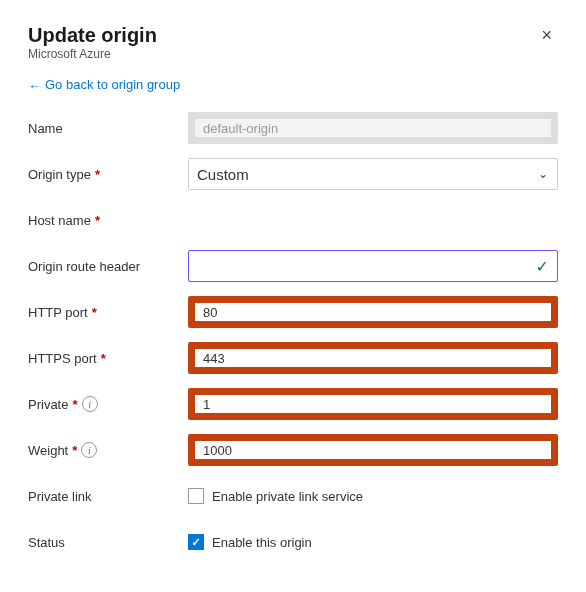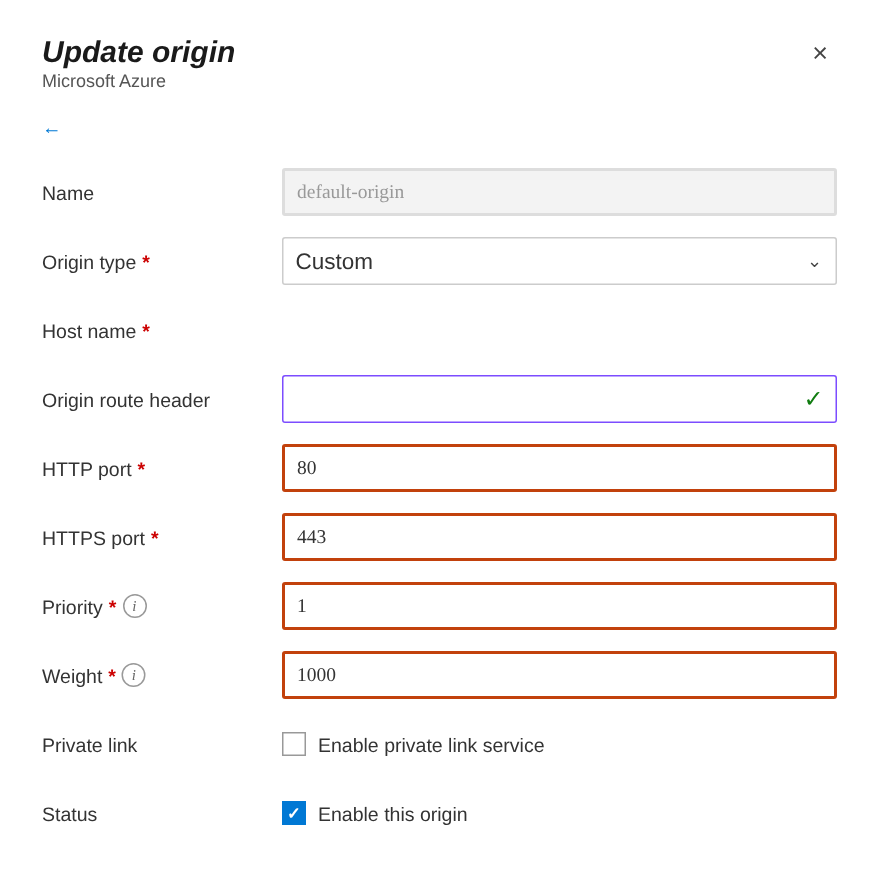--- a/index.html
+++ b/index.html
@@ -23,21 +23,20 @@
     .panel-header {
       display: flex;
       align-items: flex-start;
       justify-content: space-between;
       margin-bottom: 2px;
     }
     .panel-title {
       font-size: 20px;
       font-weight: 600;
       color: #1a1a1a;
-      font-style: italic;
     }
     .panel-subtitle {
       font-size: 12px;
       color: #555;
       margin-bottom: 14px;
     }
     .close-btn {
       background: none;
       border: none;
       font-size: 18px;
@@ -101,26 +100,25 @@
       font-family: serif;
     }
     .form-control {
       flex: 1;
     }
     .input-field {
       width: 100%;
       height: 32px;
       padding: 4px 8px;
       font-size: 13px;
-      border: 2px solid #c2410c;
+      border: 7px solid #c2410c;
       border-radius: 2px;
       color: #333;
       background: #fff;
       outline: none;
-      font-family: Liberation Serif, serif;
     }
     .input-field.disabled {
       background: #f3f3f3;
       color: #999;
       border-color: #ddd;
     }
     .select-wrapper {
       position: relative;
       width: 100%;
     }
@@ -233,20 +231,21 @@
     <div>
       <div class="panel-title">Update origin</div>
       <div class="panel-subtitle">Microsoft Azure</div>
     </div>
     <button class="close-btn">×</button>
   </div>
 
 
   <a class="back-link" href="#">
     <span>←</span>
+    <span>Go back to origin group</span>
   </a>
 
   
   <div class="form-row">
     <div class="form-label">
       <span>Name</span>
     </div>
     <div class="form-control">
       <input class="input-field disabled" type="text" readonly="" value="default-origin" style="">
     </div>
@@ -309,21 +308,21 @@
       <span class="required">*</span>
     </div>
     <div class="form-control">
       <input class="input-field" type="text" value="443" style="">
     </div>
   </div>
 
   
   <div class="form-row">
     <div class="form-label">
-      <span>Priority</span>
+      <span>Private</span>
       <span class="required">*</span>
       <span class="info-icon">i</span>
     </div>
     <div class="form-control">
       <input class="input-field" type="text" value="1" style="">
     </div>
   </div>
 
   
   <div class="form-row">

